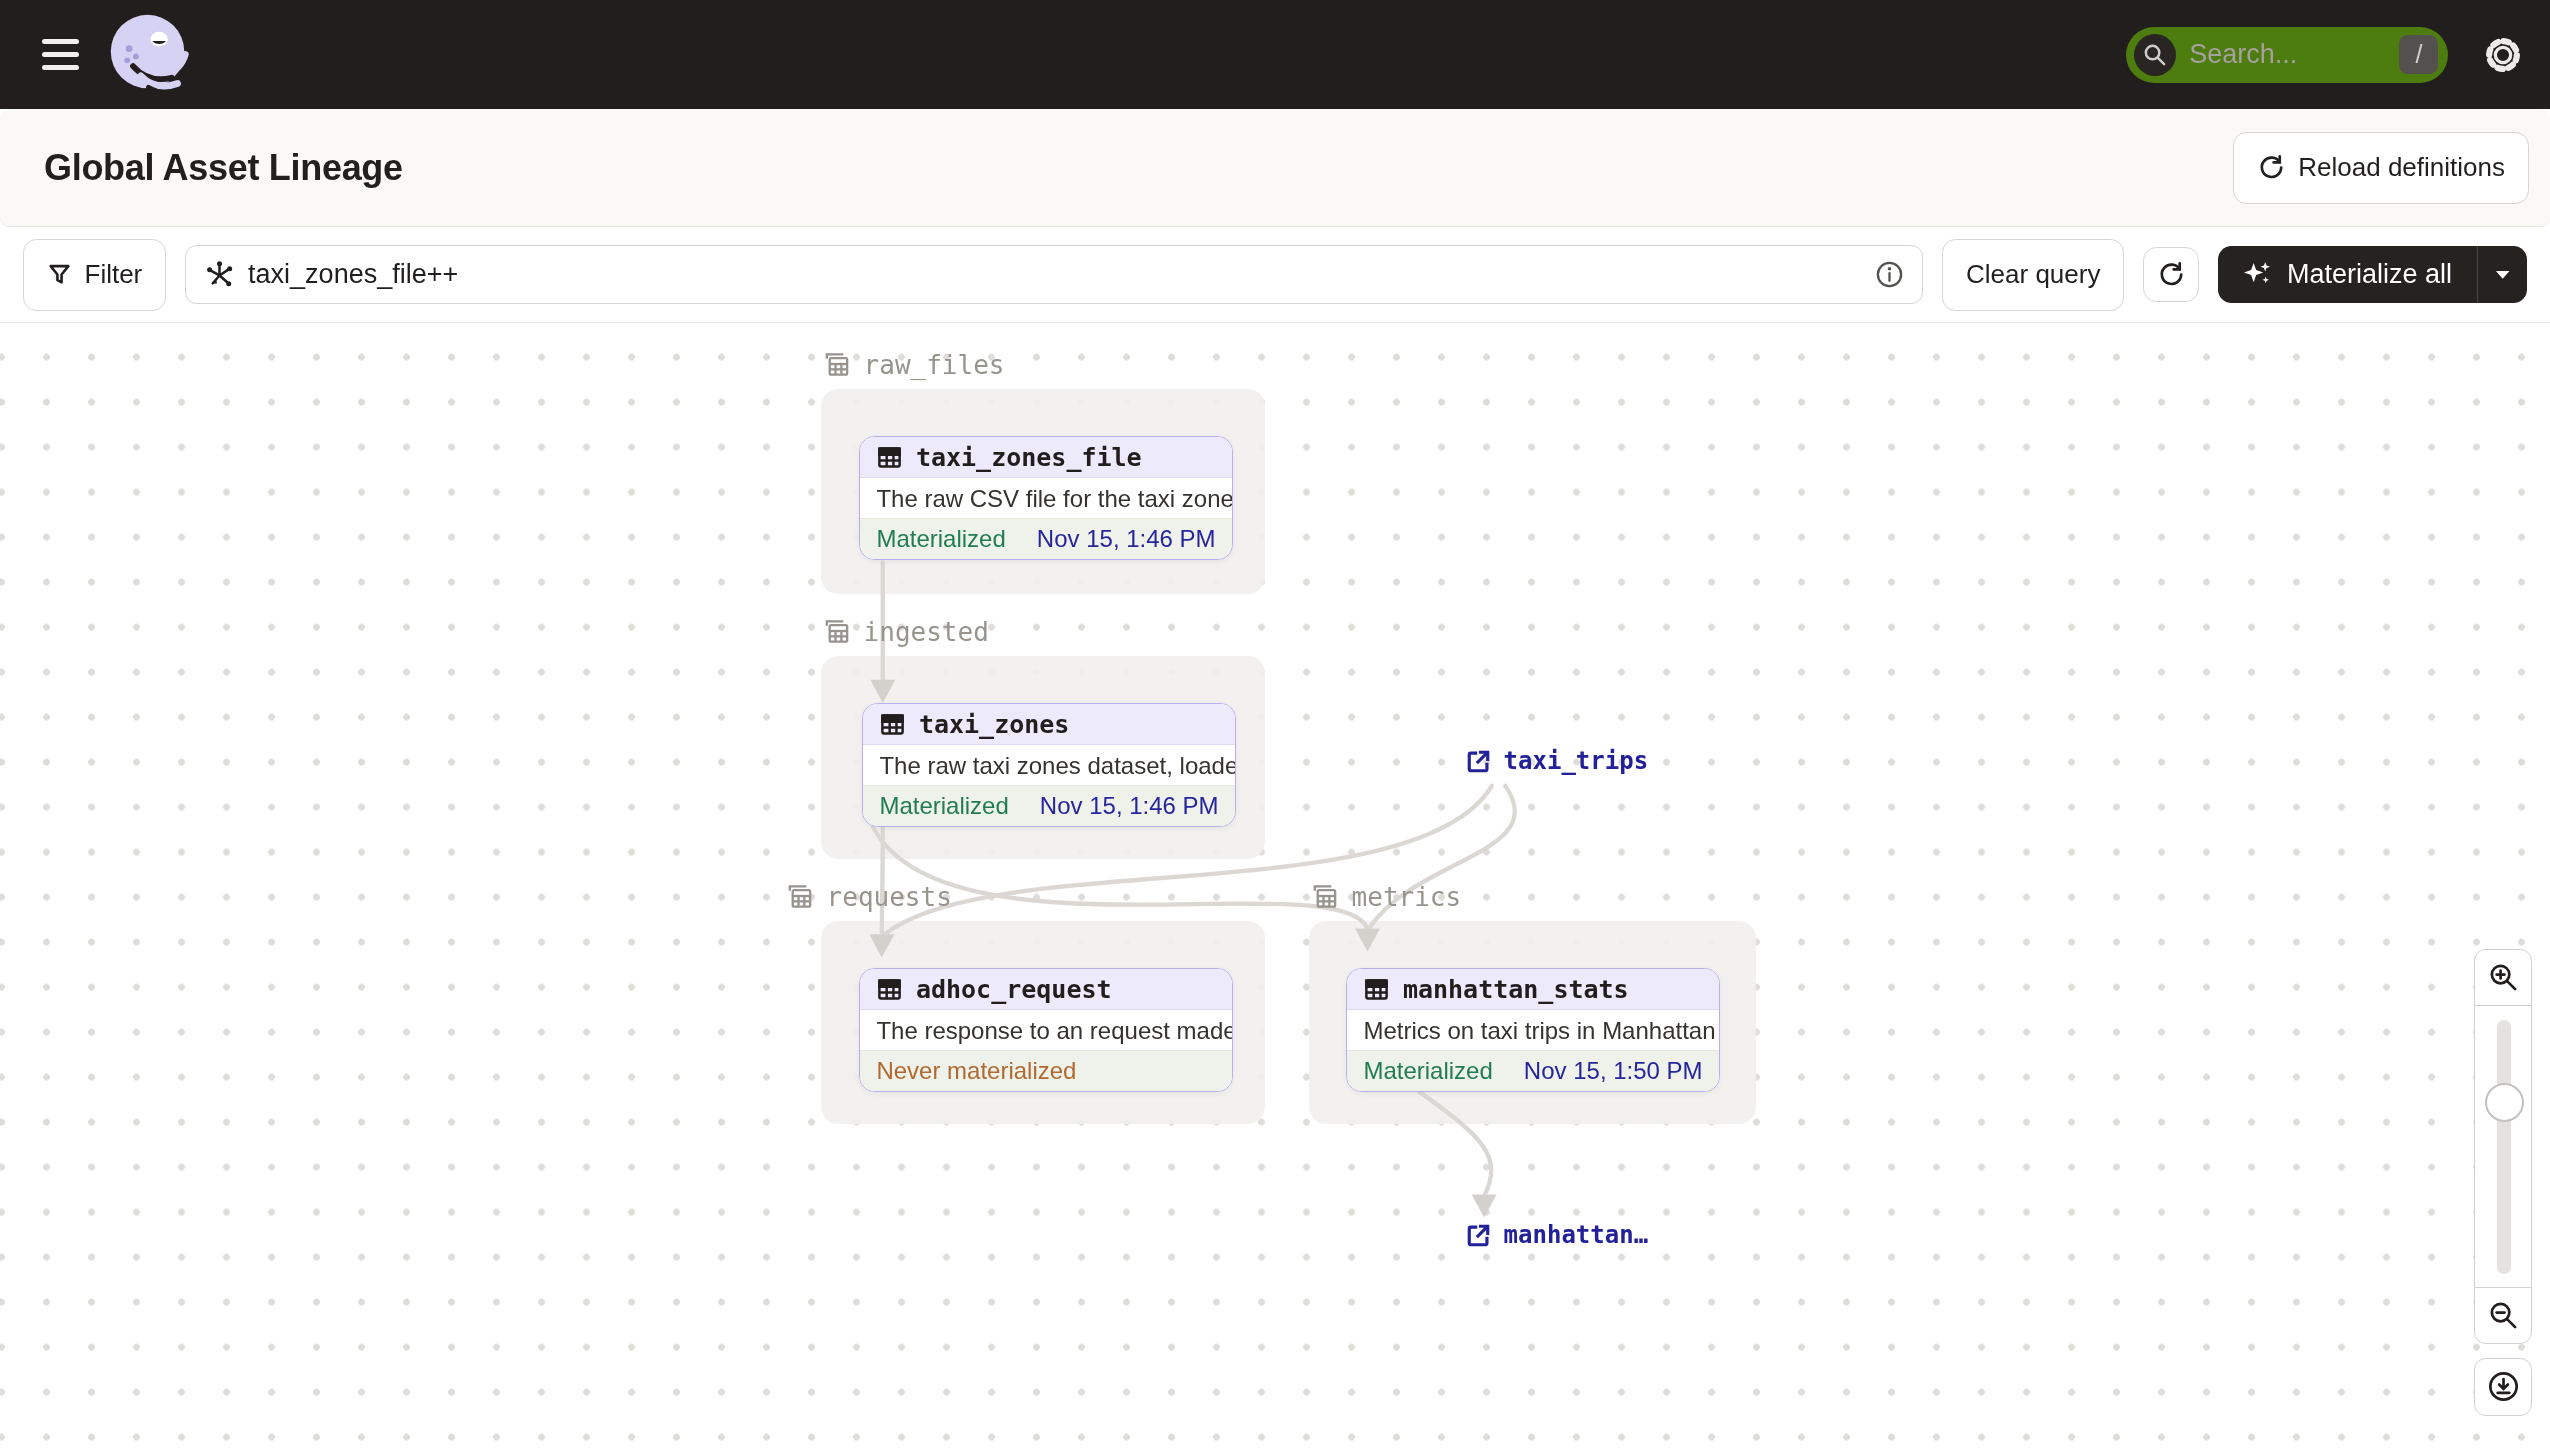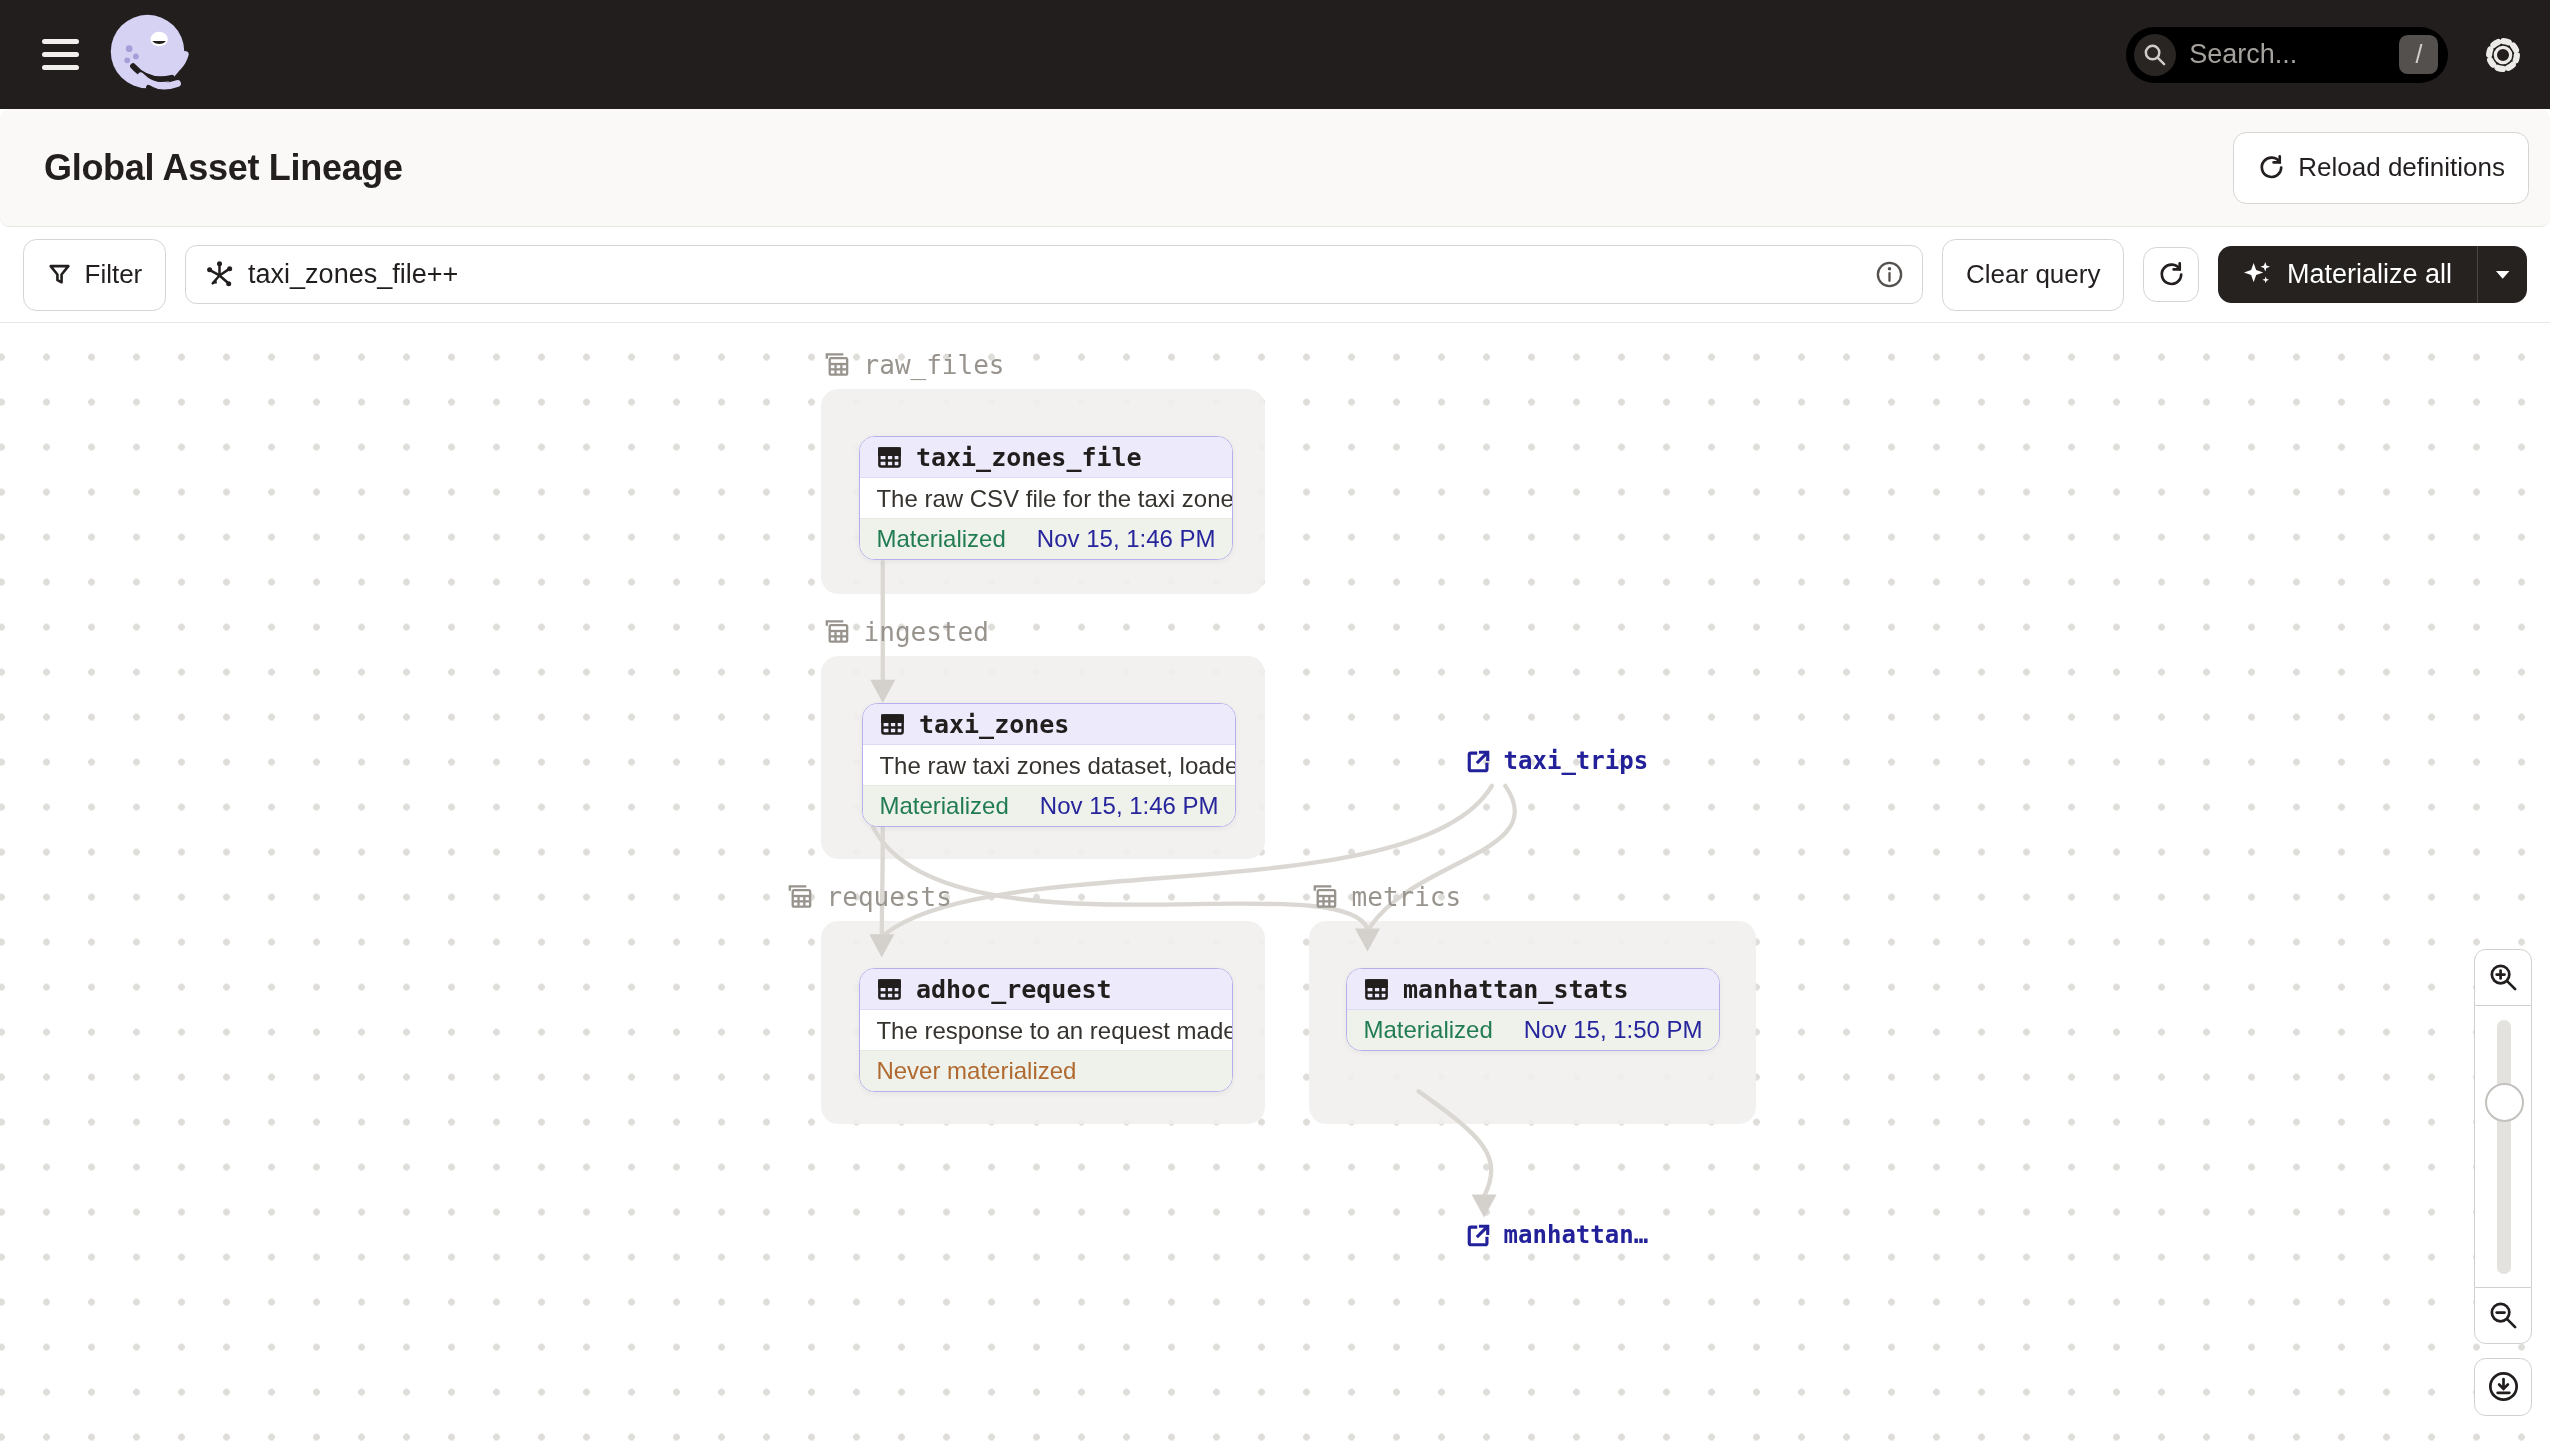--- a/index.html
+++ b/index.html
@@ -9,21 +9,21 @@
 
   
   .nav { height:109px; background:#221E1D; display:flex; align-items:center; padding:0 25px 0 42px; }
   .hamburger { width:37px; height:31px; display:flex; flex-direction:column; justify-content:space-between; cursor:pointer; margin-right:25px; }
   .hamburger div { height:4.8px; background:#F2F0ED; border-radius:2.9px; }
   .logo { width:89px; height:89px; margin-right:29px; }
   .tabs { display:flex; align-items:center; gap:37px; }
   .tab { color:#A29E9A; font-size:27px; cursor:pointer; }
   .tab.active { color:#FFFFFF; font-weight:bold; }
   .nav-spacer { flex:1; }
-  .search-pill { width:322px; height:56px; background:#000000; border-radius:28px; display:flex; align-items:center; padding:0 9.6px 0 7.7px; }
+  .search-pill { width:322px; height:56px; background:#4d7c0f; border-radius:28px; display:flex; align-items:center; padding:0 9.6px 0 7.7px; }
   .search-circle { width:42px; height:42px; border-radius:50%; background:#282523; display:flex; align-items:center; justify-content:center; flex:0 0 auto; }
   .search-input { flex:1; background:transparent; border:none; outline:none; color:#CFCCC9; font-size:27px; padding:0 13.5px; min-width:0; }
   .search-input::placeholder { color:#A5A19D; }
   .slash-chip { width:39px; height:39px; background:#54504D; border-radius:8.7px; color:#D3D0CD; font-size:25px; display:flex; align-items:center; justify-content:center; flex:0 0 auto; }
   .gear { margin-left:33px; cursor:pointer; display:flex; }
 
   
   .page-header { height:118px; background:#FAF9F7; border-bottom:1px solid #E7E5E1; display:flex; align-items:center; padding:0 21px 0 44px;border-radius:9px; }
   .page-title { font-size:36px; font-weight:bold; color:#231F1E; letter-spacing:-0.3px; }
   .ph-spacer { flex:1; }
@@ -307,20 +307,21 @@
     <div class="node-header">
       <svg width="27" height="27" viewBox="0 0 24 24" fill="none" stroke="#211E1D" stroke-width="2.2">
         <rect x="3" y="4" width="18" height="16" rx="1.5"></rect>
           <path d="M3 9.5 H21 V4 H3 Z" fill="#211E1D"></path>
         <line x1="9.5" y1="9.5" x2="9.5" y2="20"></line>
           <line x1="15.5" y1="9.5" x2="15.5" y2="20"></line>
           <line x1="3" y1="14.7" x2="21" y2="14.7"></line>
       </svg>
       <span class="node-title mono">manhattan_stats</span>
     </div>
+    <div class="node-body">Metrics on taxi trips in Manhattan</div>
     <div class="node-footer">
       <span class="st-green">Materialized</span>
       <span class="ts">Nov 15, 1:50 PM</span>
     </div>
   </div>
 
   <div class="ext-link mono" style="left:1465px; top:424px;">
     <svg width="27" height="27" viewBox="0 0 24 24" fill="none" stroke="#22219A" stroke-width="2.8" stroke-linecap="square">
       <path d="M9.5 4.5 H5 A1.2 1.2 0 0 0 3.8 5.7 V19 A1.2 1.2 0 0 0 5 20.2 H18.3 A1.2 1.2 0 0 0 19.5 19 V14.5"></path>
       <line x1="11.5" y1="12.5" x2="19.5" y2="4.5"></line>

